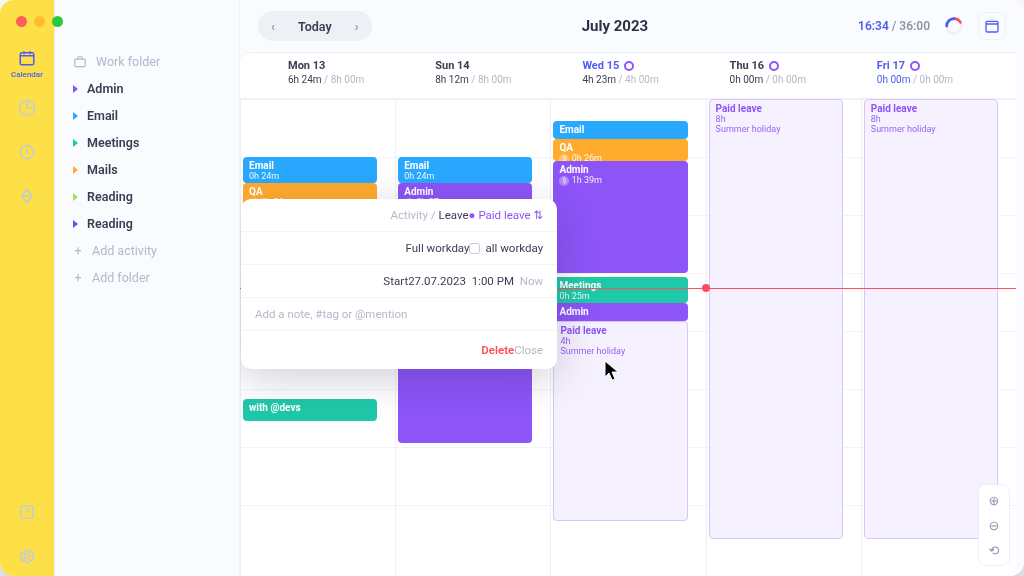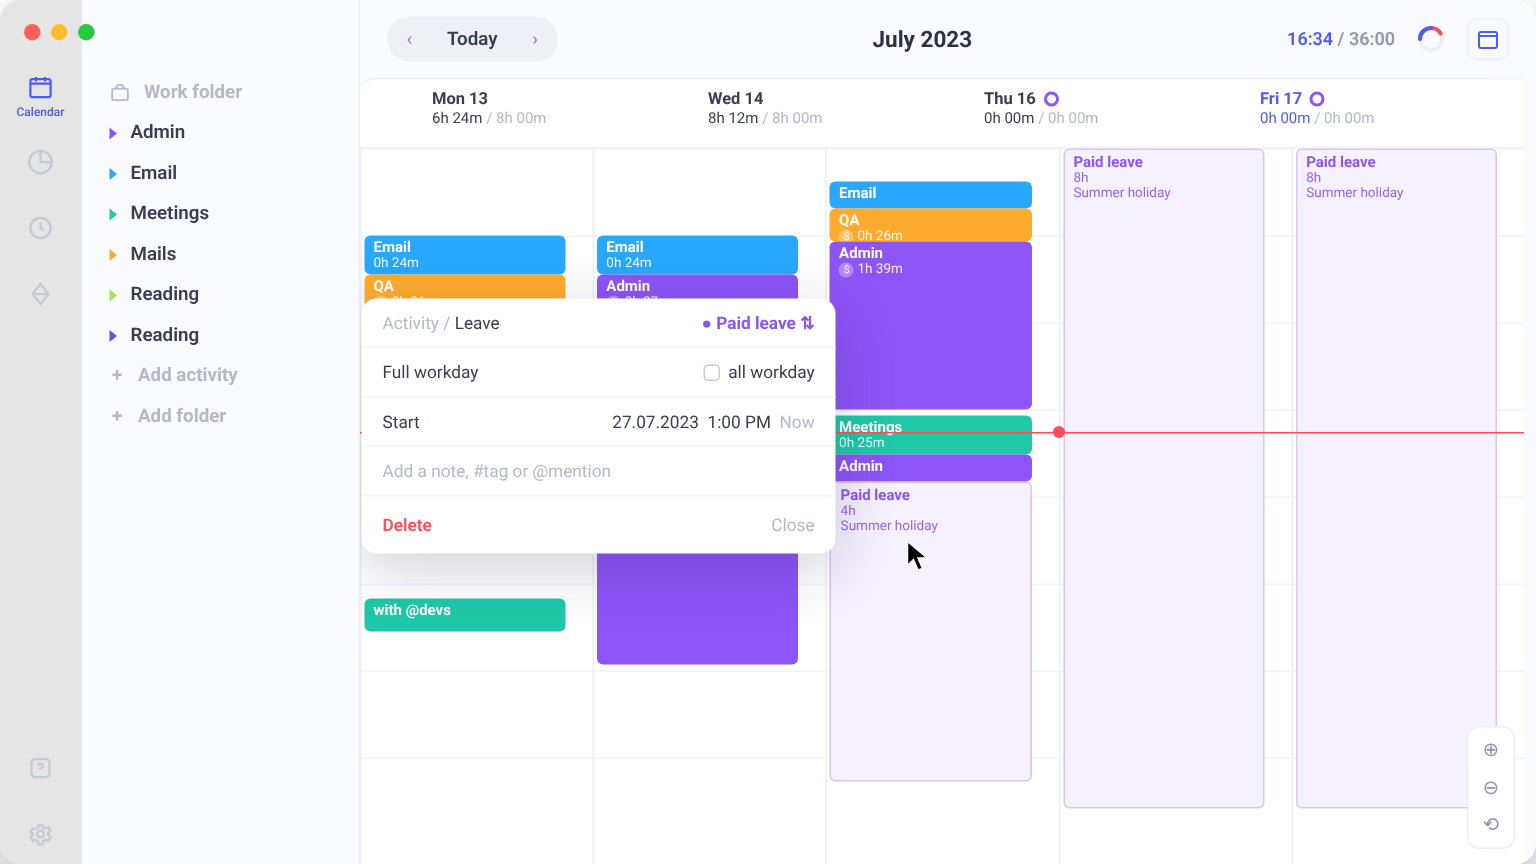--- a/index.html
+++ b/index.html
@@ -1,27 +1,27 @@
 <!DOCTYPE html>
 <html><head>
 <meta charset="utf-8">
 <style>
 *{box-sizing:border-box;margin:0;padding:0;font-family:-apple-system,BlinkMacSystemFont,'Segoe UI',Roboto,sans-serif}
 body{width:1024px;height:576px;background:#fff;overflow:hidden;position:relative}
 .window{width:1024px;height:576px;background:#fff;border-radius:14px;box-shadow:0 25px 60px rgba(30,30,60,.35);position:relative;overflow:hidden;display:flex}
 .traffic{position:absolute;top:16px;left:16px;display:flex;gap:7px;z-index:10}
 .tdot{width:11px;height:11px;border-radius:50%}
-.iconbar{width:55px;background:#e5e5e5;border-right:1px solid #eef0f6;display:flex;flex-direction:column;align-items:center;padding-top:44px;gap:4px}
+.iconbar{width:55px;background:#fde047;border-right:1px solid #eef0f6;display:flex;flex-direction:column;align-items:center;padding-top:44px;gap:4px}
 .iconbar .ib{width:40px;height:40px;display:flex;flex-direction:column;align-items:center;justify-content:center;border-radius:8px;cursor:pointer;color:#c5cad8}
 .iconbar .ib.active{color:#4f5cf2}
 .iconbar .ib .lbl{font-size:8px;margin-top:3px;font-weight:500}
 .iconbar .spacer{flex:1}
 .sidebar{width:185px;background:#fafbff;border-right:1px solid #eef0f6;padding:48px 10px 0;font-size:12.5px}
 .srow{display:flex;align-items:center;gap:9px;padding:6px 8px;border-radius:6px;color:#3a3d52;font-weight:600;cursor:pointer}
-.srow.dim{color:#b4b8c8;font-weight:700}
+.srow.dim{color:#b4b8c8;font-weight:400}
 .tri{width:0;height:0;border-style:solid;border-width:4px 0 4px 5px}
 .main{flex:1;display:flex;flex-direction:column;background:#fafbff}
 .topbar{height:52px;display:flex;align-items:center;padding:0 18px;gap:10px}
 .navpill{display:flex;align-items:center;background:#eef0f6;border-radius:16px;height:30px;font-size:12.5px;font-weight:600;color:#3a3d52;overflow:hidden}
 .navpill .nb{width:30px;height:30px;display:flex;align-items:center;justify-content:center;cursor:pointer;color:#8f94ac}
 .navpill .tt{padding:0 10px}
 .centertitle{flex:1;text-align:center;font-weight:700;font-size:15px;color:#2e3046}
 .timestat{font-size:12px;font-weight:600}
 .timestat .cur{color:#4f5cf2}
 .timestat .tot{color:#8f94ac}
@@ -40,21 +40,21 @@
 .hours div{height:58px;transform:translateY(-6px)}
 .cols{flex:1;display:flex;position:relative}
 .col{flex:1;border-left:1px solid #eef0f6;position:relative}
 .hl{position:absolute;left:0;right:0;height:1px;background:#f3f4f9}
 .ev{position:absolute;left:2px;right:18px;border-radius:4px;padding:3px 6px;color:#fff;font-size:10px;overflow:hidden}
 .ev .etitle{font-weight:700}
 .ev .edur{font-size:9px;opacity:.9}
 .ev.pl{color:#8d54f7;background:#f6f1fe;border:1px solid #d8c5fb}
 .ev.pl .etitle{color:#8d54f7}
 .popup{position:absolute;left:0;right:-5px;top:100px;background:#fff;border-radius:10px;box-shadow:0 10px 40px rgba(30,30,60,.2);z-index:20;font-size:11.5px}
-.prow{display:flex;align-items:center;justify-content:space-between;padding:9px 14px;border-bottom:1px solid #f3f4f9;color:#3a3d52}
+.prow{display:flex;align-items:center;justify-content:flex-end;padding:9px 14px;border-bottom:1px solid #f3f4f9;color:#3a3d52}
 .prow:last-child{border-bottom:none}
 .prow .pale{color:#b4b8c8}
 .prow.actions{padding-top:12px;padding-bottom:12px}
 .nowline{position:absolute;left:-40px;right:0;height:1px;background:#ff4d5e;z-index:5}
 .nowline .nl{position:absolute;left:0;top:-6px;font-size:14px;font-weight:400;color:#ff4d5e}
 .nowdot{position:absolute;width:8px;height:8px;border-radius:50%;background:#ff4d5e;z-index:5}
 .zoom{position:absolute;right:6px;bottom:10px;display:flex;flex-direction:column;gap:3px;background:#fff;border:1px solid #eef0f6;border-radius:8px;padding:4px;z-index:30}
 .zbtn{width:22px;height:22px;display:flex;align-items:center;justify-content:center;cursor:pointer;color:#8f94ac;font-size:13px}
 .chk{width:11px;height:11px;border:1.5px solid #c5cad8;border-radius:3px;display:inline-block;margin-right:5px;vertical-align:middle}
 .cursor-img{position:absolute;z-index:50}
@@ -181,22 +181,26 @@
       </div>
     </div>
 
     <div class="cal">
       <div class="dayhdr" id="dayhdr">
           <div class="dcol">
       <div class="dn ">Mon 13</div>
       <div class="ds "><span class="pr">6h 24m</span> / 8h 00m</div>
     </div>
           <div class="dcol">
-      <div class="dn ">Wed 14</div>
+      <div class="dn ">Sun 14</div>
       <div class="ds "><span class="pr">8h 12m</span> / 8h 00m</div>
+    </div>
+          <div class="dcol">
+      <div class="dn today">Wed 15<span class="ring"></span></div>
+      <div class="ds "><span class="pr">4h 23m</span> / 4h 00m</div>
     </div>
           <div class="dcol">
       <div class="dn ">Thu 16<span class="ring"></span></div>
       <div class="ds "><span class="pr">0h 00m</span> / 0h 00m</div>
     </div>
           <div class="dcol">
       <div class="dn today">Fri 17<span class="ring"></span></div>
       <div class="ds today"><span class="pr">0h 00m</span> / 0h 00m</div>
     </div>
         </div>
@@ -224,21 +228,21 @@
         </div>
               <div class="ev" style="top:300px;height:22px;background:#1fc8a8">
         <div class="etitle">with @devs</div>
         </div>
               <div class="nowline" style="top:189px;right:-600%">
                 <span class="nl">12:16</span>
               </div>
               <div class="popup" style="width:205%">
       <div class="prow">
         <span><span class="pale">Activity / </span>Leave</span>
-        <span style="color:#8d54f7;font-weight:700">● Paid leave ⇅</span>
+        <span style="color:#8d54f7;font-weight:400">● Paid leave ⇅</span>
       </div>
       <div class="prow">
         <span>Full workday</span>
         <span><span class="chk"></span>all workday</span>
       </div>
       <div class="prow">
         <span>Start</span>
         <span><span>27.07.2023</span>&nbsp;&nbsp;<span>1:00 PM</span>&nbsp;&nbsp;<span class="pale">Now</span></span>
       </div>
       <div class="prow">

